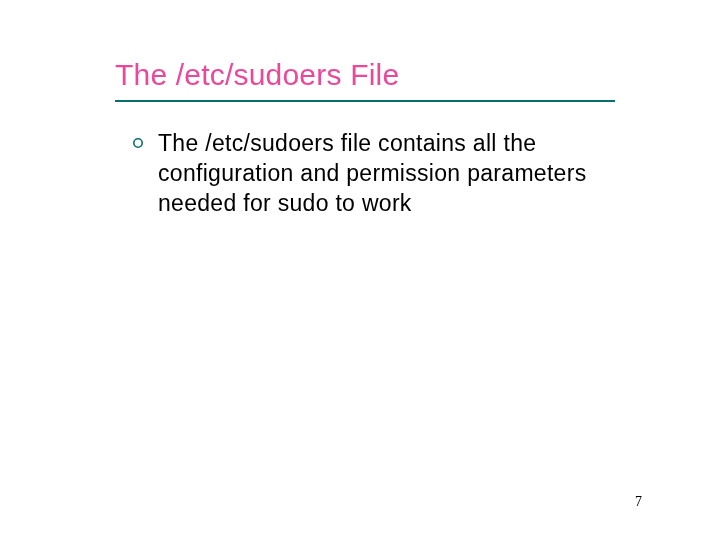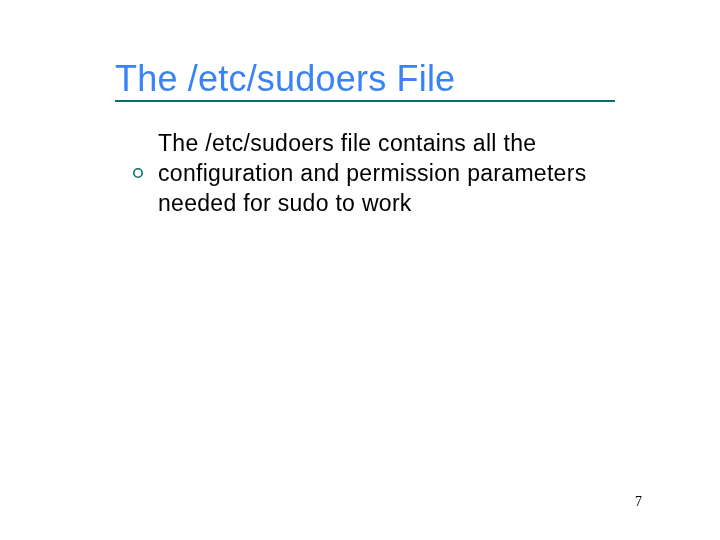--- a/index.html
+++ b/index.html
@@ -15,42 +15,42 @@
   .slide {
     width: 720px;
     height: 540px;
     position: relative;
     box-sizing: border-box;
   }
   .title {
     position: absolute;
     left: 115px;
     top: 58px;
-    font-size: 36px;
-    color: #3b82f6;
+    font-size: 30px;
+    color: #ec4899;
     font-weight: 400;
     letter-spacing: 0.2px;
   }
   .title-rule {
     position: absolute;
     left: 115px;
     top: 100px;
     width: 500px;
     height: 0;
     border-top: 2px solid #0b6e6e;
   }
   .body {
     position: absolute;
     left: 132px;
     top: 128px;
     width: 500px;
   }
   .bullet-row {
     display: flex;
-    align-items: center;
+    align-items: flex-start;
   }
   .bullet-marker {
     flex: 0 0 auto;
     width: 26px;
     font-size: 16px;
     line-height: 28px;
     color: #0b6e6e;
     text-align: left;
     padding-top: 2px;
   }

